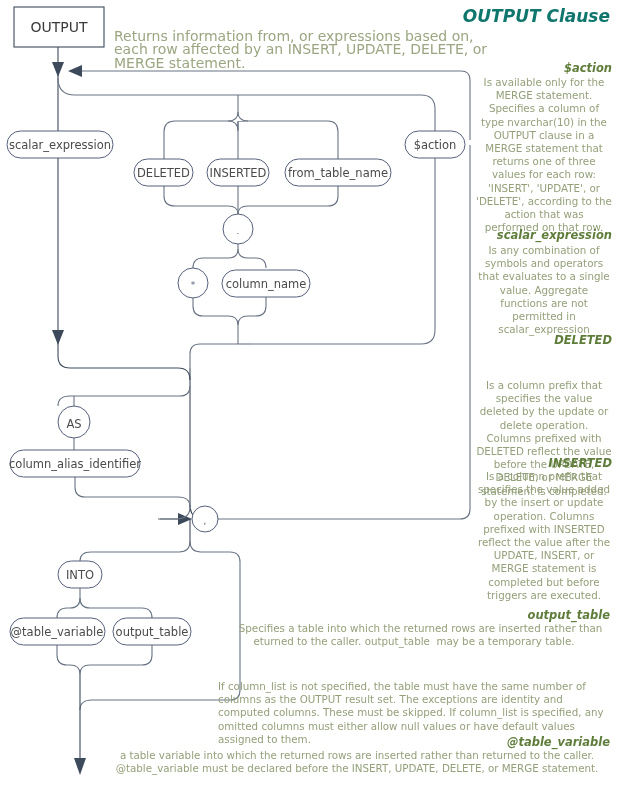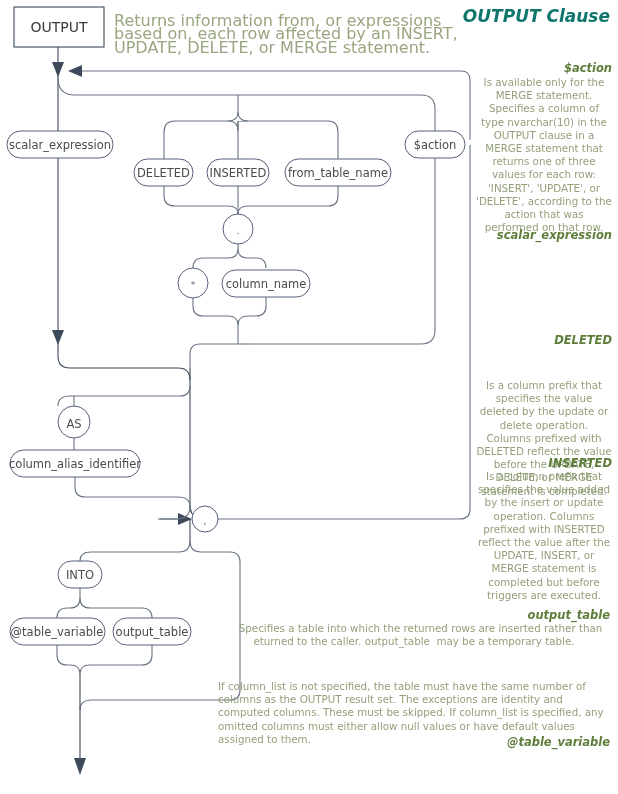--- a/index.html
+++ b/index.html
@@ -103,24 +103,24 @@
     color: #0f766e;
     font-family: "DejaVu Sans", "Liberation Sans", sans-serif;
     font-weight: bold;
     font-style: italic;
     font-size: 17px;
     white-space: nowrap;
   }
   #intro {
     position: absolute;
     left: 114px;
-    top: 14px;
+    top: 30px;
     width: 380px;
     color: #9aa681;
-    font-size: 16px;
+    font-size: 14px;
     line-height: 13.4px;
   }
   .side-col { width: 136px; left: 476px; text-align: center; }
   .side-head { width: 136px; left: 476px; }
   .wide-col { left: 218px; width: 392px; text-align: left; }
 </style>
 </head>
 <body>
 
 <div id="page">
@@ -285,26 +285,28 @@
   </svg>
 
   <div id="title">OUTPUT Clause</div>
 
   <div id="intro">Returns information from, or expressions based on, each row affected by an INSERT, UPDATE, DELETE, or MERGE statement.</div>
 
   <div class="heading side-head" style="top:61px;">$action</div>
   <div class="txt side-col" style="top:76px;">Is available only for the MERGE statement. Specifies a column of type nvarchar(10) in the OUTPUT clause in a MERGE statement that returns one of three values for each row: 'INSERT', 'UPDATE', or 'DELETE', according to the action that was performed on that row.</div>
 
   <div class="heading side-head" style="top:228px;">scalar_expression</div>
+  <div class="txt side-col" style="top:244px;">Is any combination of symbols and operators that evaluates to a single value. Aggregate functions are not permitted in scalar_expression</div>
 
   <div class="heading side-head" style="top:333px;">DELETED</div>
   <div class="txt side-col" style="top:347px;margin-top:32px;">Is a column prefix that specifies the value deleted by the update or delete operation. Columns prefixed with DELETED reflect the value before the UPDATE, DELETE, or MERGE statement is completed.</div>
 
   <div class="heading side-head" style="top:456px;">INSERTED</div>
   <div class="txt side-col" style="top:470px;">Is a column prefix that specifies the value added by the insert or update operation. Columns prefixed with INSERTED reflect the value after the UPDATE, INSERT, or MERGE statement is completed but before triggers are executed.</div>
 
   <div class="heading" style="top:608px; right:8px; width:auto;">output_table</div>
   <div class="txt wide-col" style="top:622px;text-align:center;">    Specifies a table into which the returned rows are inserted rather than eturned to the caller. output_table  may be a temporary table.</div>
   <div class="txt wide-col" style="top:680px;">If column_list is not specified, the table must have the same number of columns as the OUTPUT result set. The exceptions are identity and computed columns. These must be skipped. If column_list is specified, any omitted columns must either allow null values or have default values assigned to them.</div>
 
   <div class="heading" style="top:735px; right:8px; width:auto;">@table_variable</div>
+  <div class="txt" style="top:749px; left:104px; width:506px; text-align:center;">a table variable into which the returned rows are inserted rather than returned to the caller. @table_variable must be declared before the INSERT, UPDATE, DELETE, or MERGE statement.</div>
 
 </div>
 
 </body></html>

